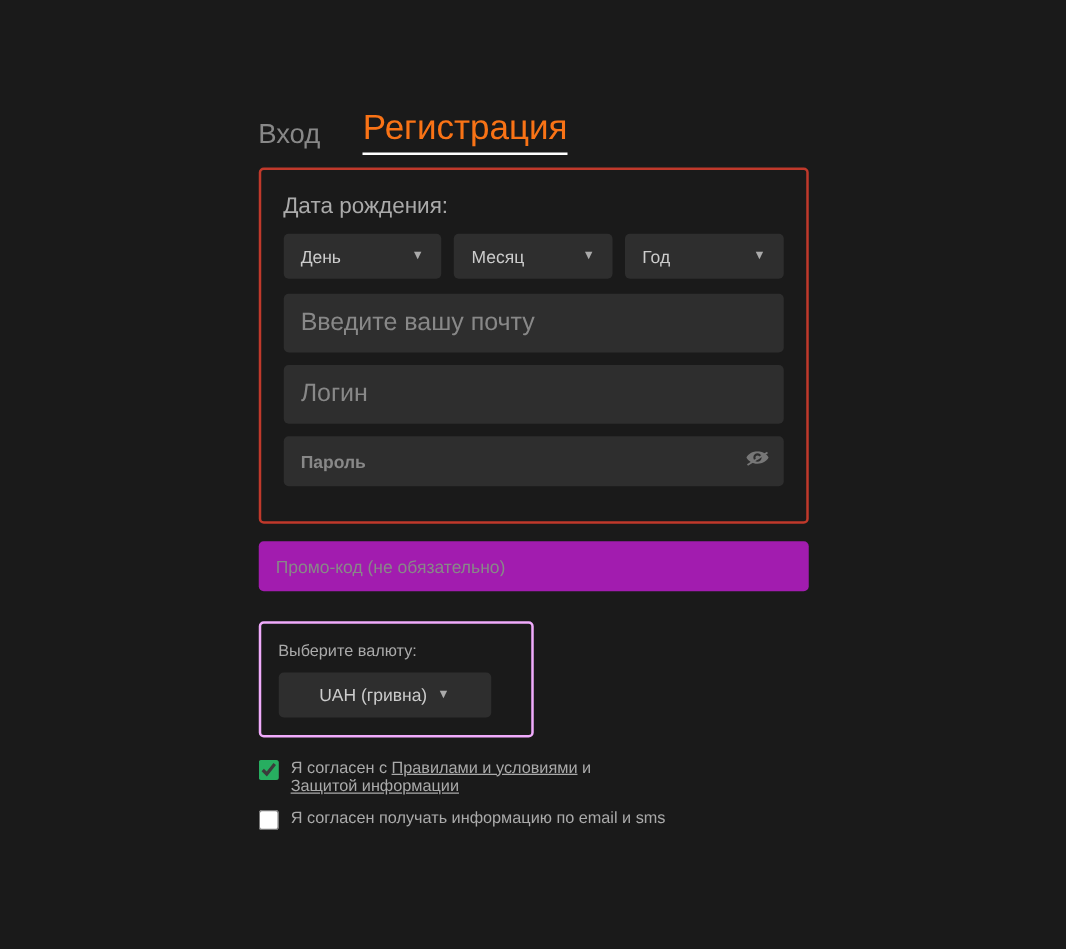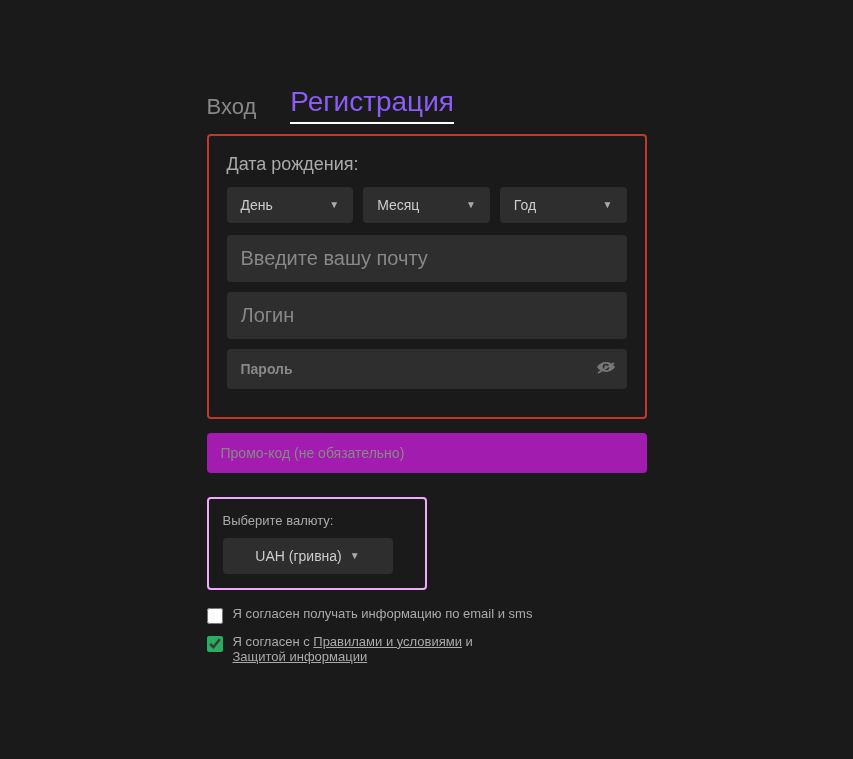--- a/index.html
+++ b/index.html
@@ -36,21 +36,21 @@
       cursor: pointer;
       color: #888;
       padding-bottom: 4px;
       text-decoration: none;
       background: none;
       border: none;
       font-family: Arial, sans-serif;
     }
 
     .tab.active {
-      color: #8b5cf6;
+      color: #f97316;
       font-size: 28px;
       border-bottom: 2px solid #fff;
     }
 
     .section-bordered {
       border: 2px solid #c0392b;
       border-radius: 4px;
       padding: 18px;
       margin-bottom: 14px;
     }
@@ -281,24 +281,24 @@
   <div class="currency-section">
     <div class="currency-label">Выберите валюту:</div>
     <button class="currency-dropdown">
       <span>UAH (гривна)</span>
       <span class="chevron">▼</span>
     </button>
   </div>
 
   
   <div class="checkbox-row">
-    <input type="checkbox" style="">
-    <span>Я согласен получать информацию по email и sms</span>
-  </div>
-  <div class="checkbox-row">
     <input type="checkbox" checked="" style="">
     <span>
       <span>Я согласен с </span><a href="#">Правилами и условиями</a><span> и </span><br><a href="#">Защитой информации</a>
     </span>
   </div>
+  <div class="checkbox-row">
+    <input type="checkbox" style="">
+    <span>Я согласен получать информацию по email и sms</span>
+  </div>
 
   
 </div>
 
 </body></html>

